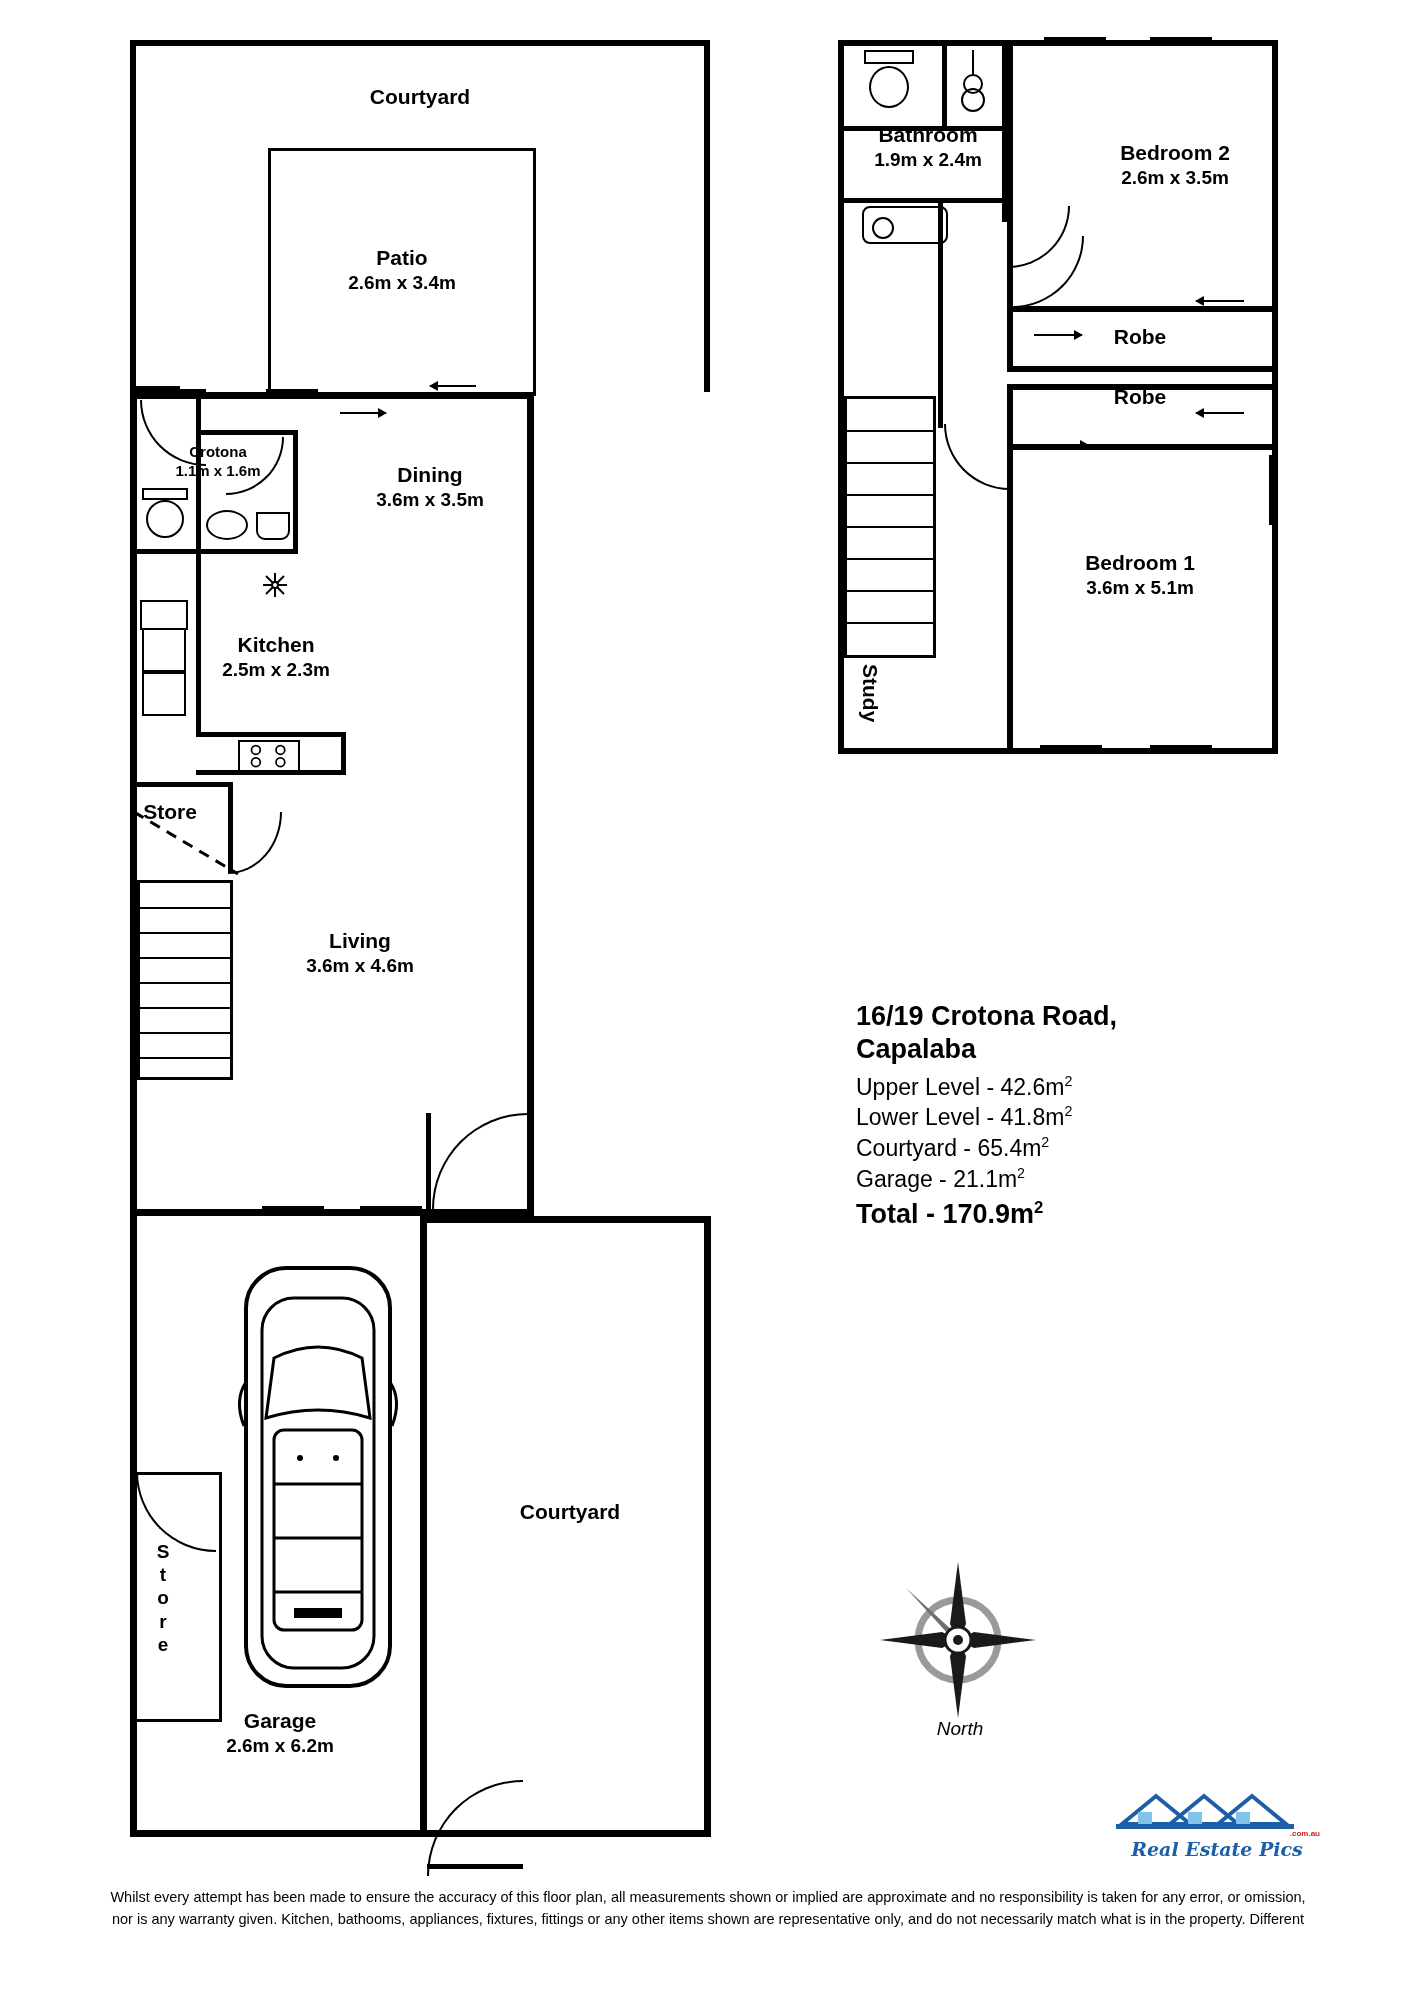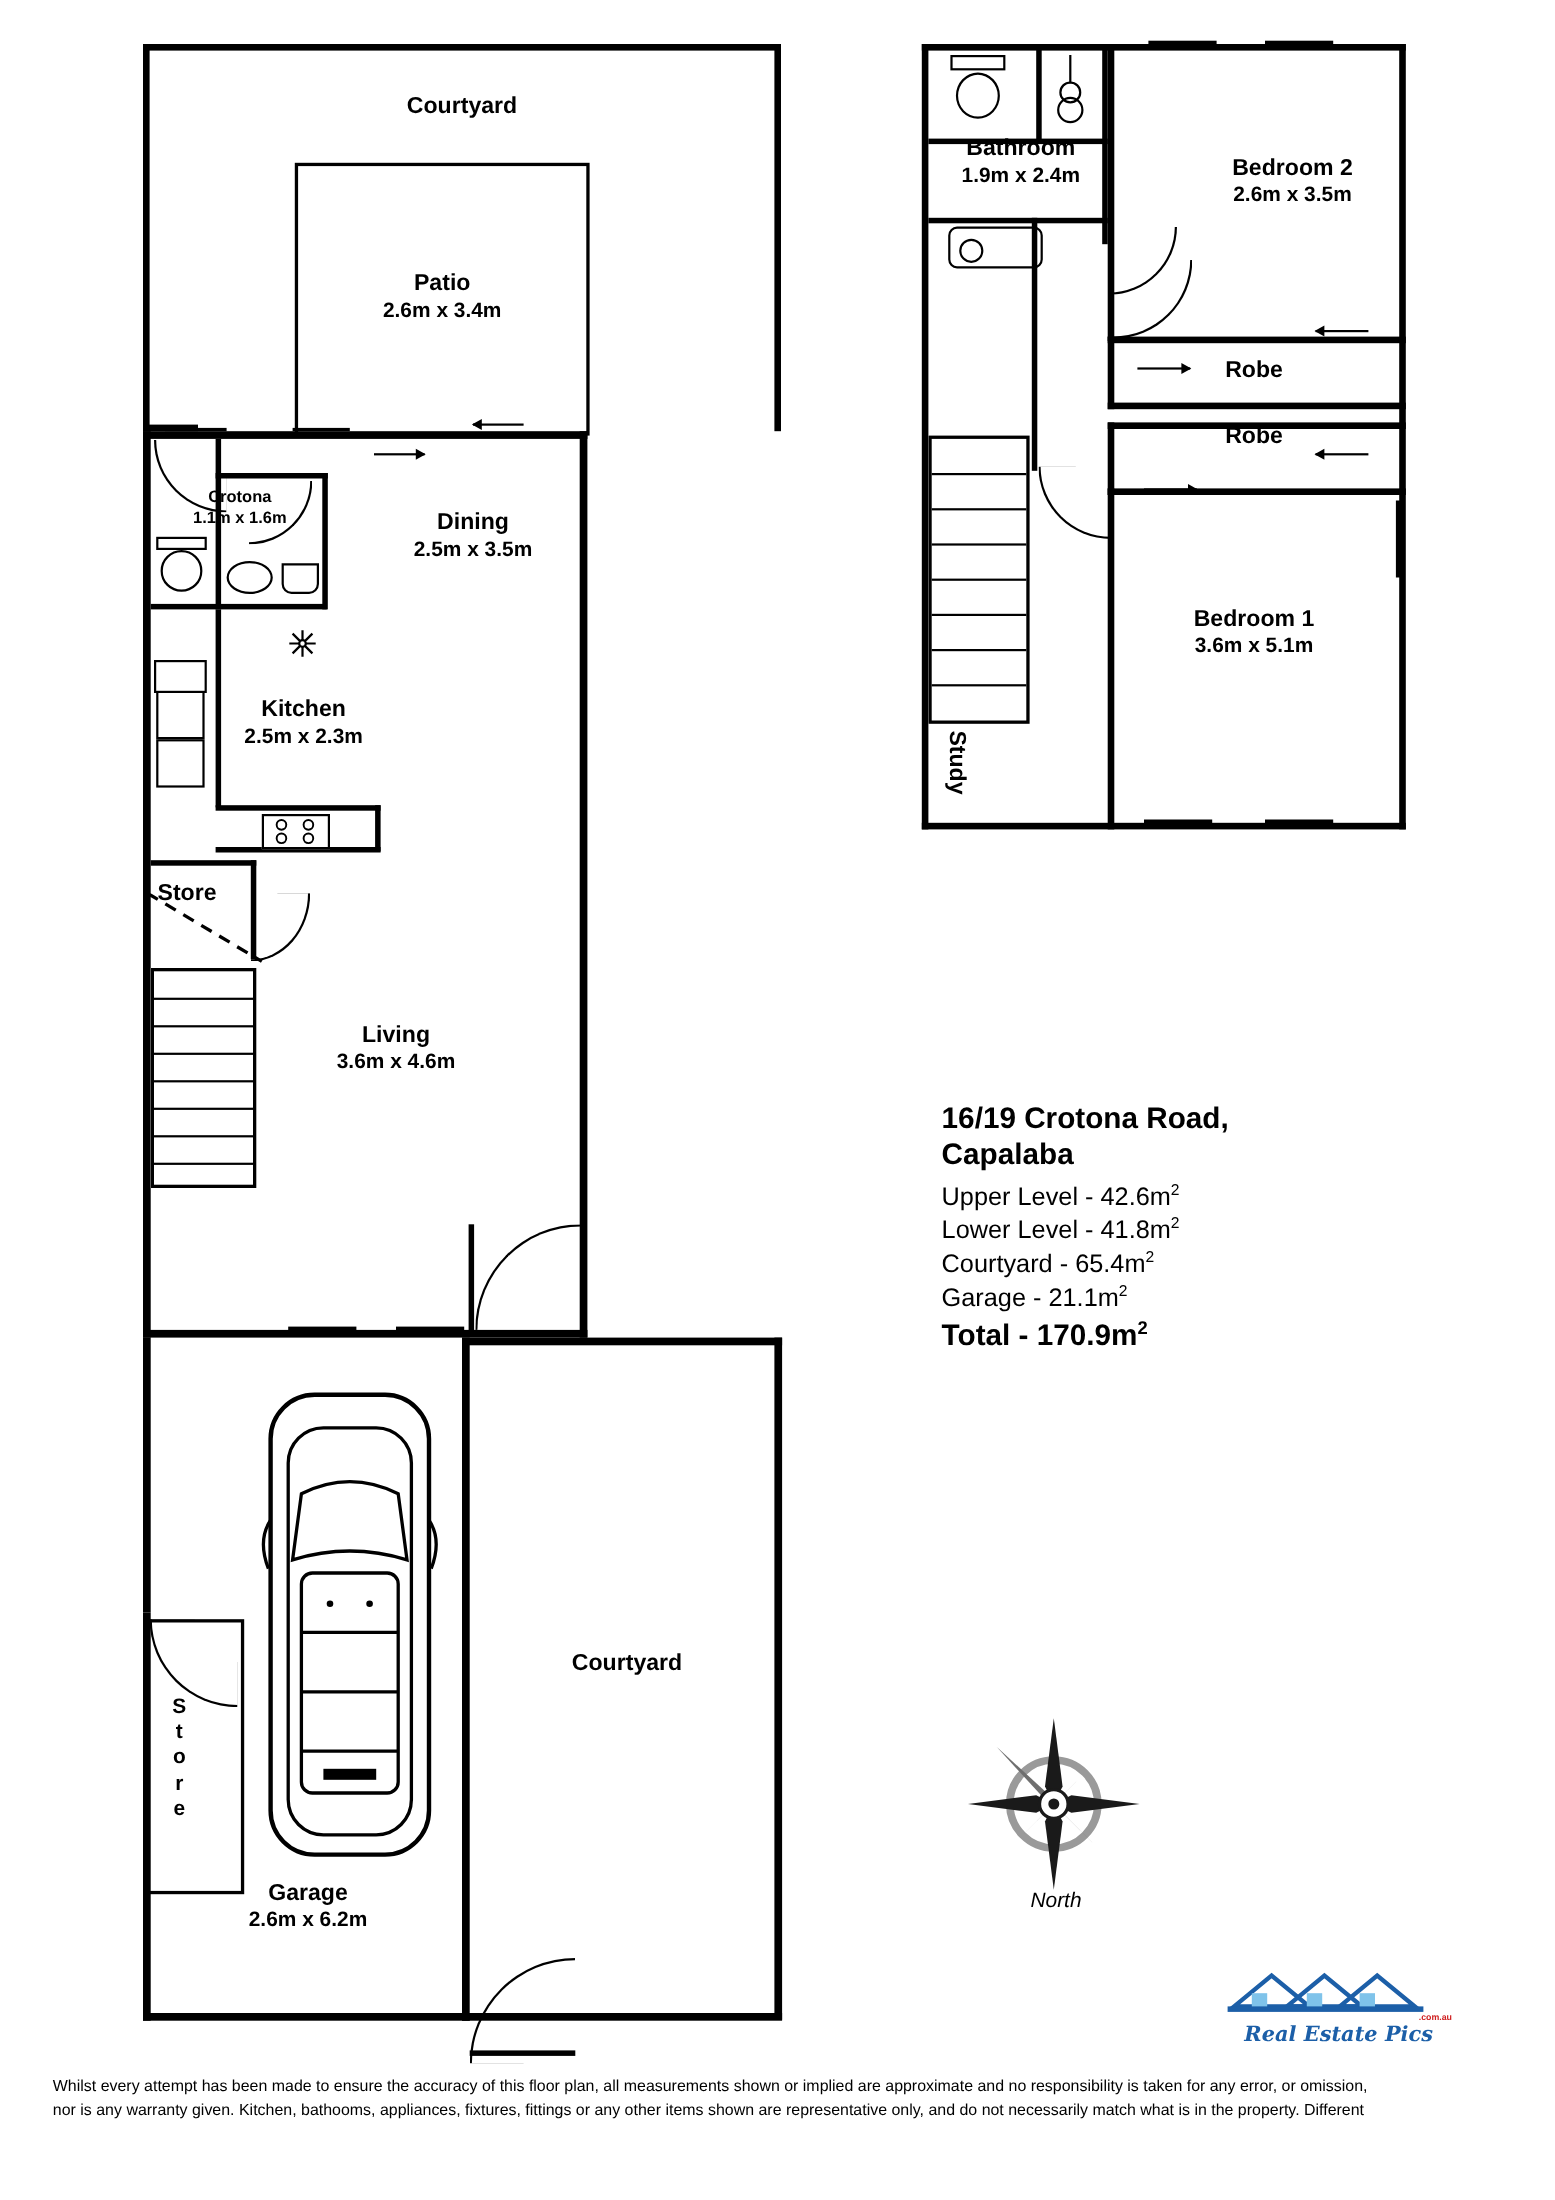--- a/index.html
+++ b/index.html
@@ -170,20 +170,21 @@
   }
 
   .disclaimer {
     position: absolute;
     left: 48px;
     top: 1886px;
     width: 1320px;
     font-size: 14.5px;
     line-height: 1.55;
     color: #000;
+    text-align: center;
   }
   .disclaimer a { color: #000; text-decoration: none; }
 
   .vert-text {
     position: absolute;
     writing-mode: vertical-rl;
     text-orientation: mixed;
     font-weight: bold;
     font-size: 21px;
   }
@@ -240,21 +241,21 @@
   <div class="swing" style="left:226px; top:437px; width:58px; height:58px; border-radius:0 0 100% 0; border-top:none; border-left:none;"></div>
 
   <div class="fixture round" style="left:146px; top:500px; width:38px; height:38px;"></div>
   <div class="fixture" style="left:142px; top:488px; width:46px; height:12px;"></div>
 
   <div class="fixture round" style="left:206px; top:510px; width:42px; height:30px;"></div>
   <div class="fixture" style="left:256px; top:512px; width:34px; height:28px; border-radius:0 0 9px 9px;"></div>
 
   <div class="room-label" style="left:320px; top:462px; width:220px;">
     <span class="nm">Dining</span>
-    <span class="dim">2.5m x 3.5m</span>
+    <span class="dim">3.6m x 3.5m</span>
   </div>
 
   <div style="position:absolute; left:262px; top:572px; width:26px; height:26px;">
     <svg viewBox="0 0 26 26" width="26" height="26">
         <g stroke="#000" stroke-width="2">
           <line x1="13" y1="1" x2="13" y2="25"></line>
           <line x1="1" y1="13" x2="25" y2="13"></line>
           <line x1="4" y1="4" x2="22" y2="22"></line>
           <line x1="22" y1="4" x2="4" y2="22"></line>
         </g>

